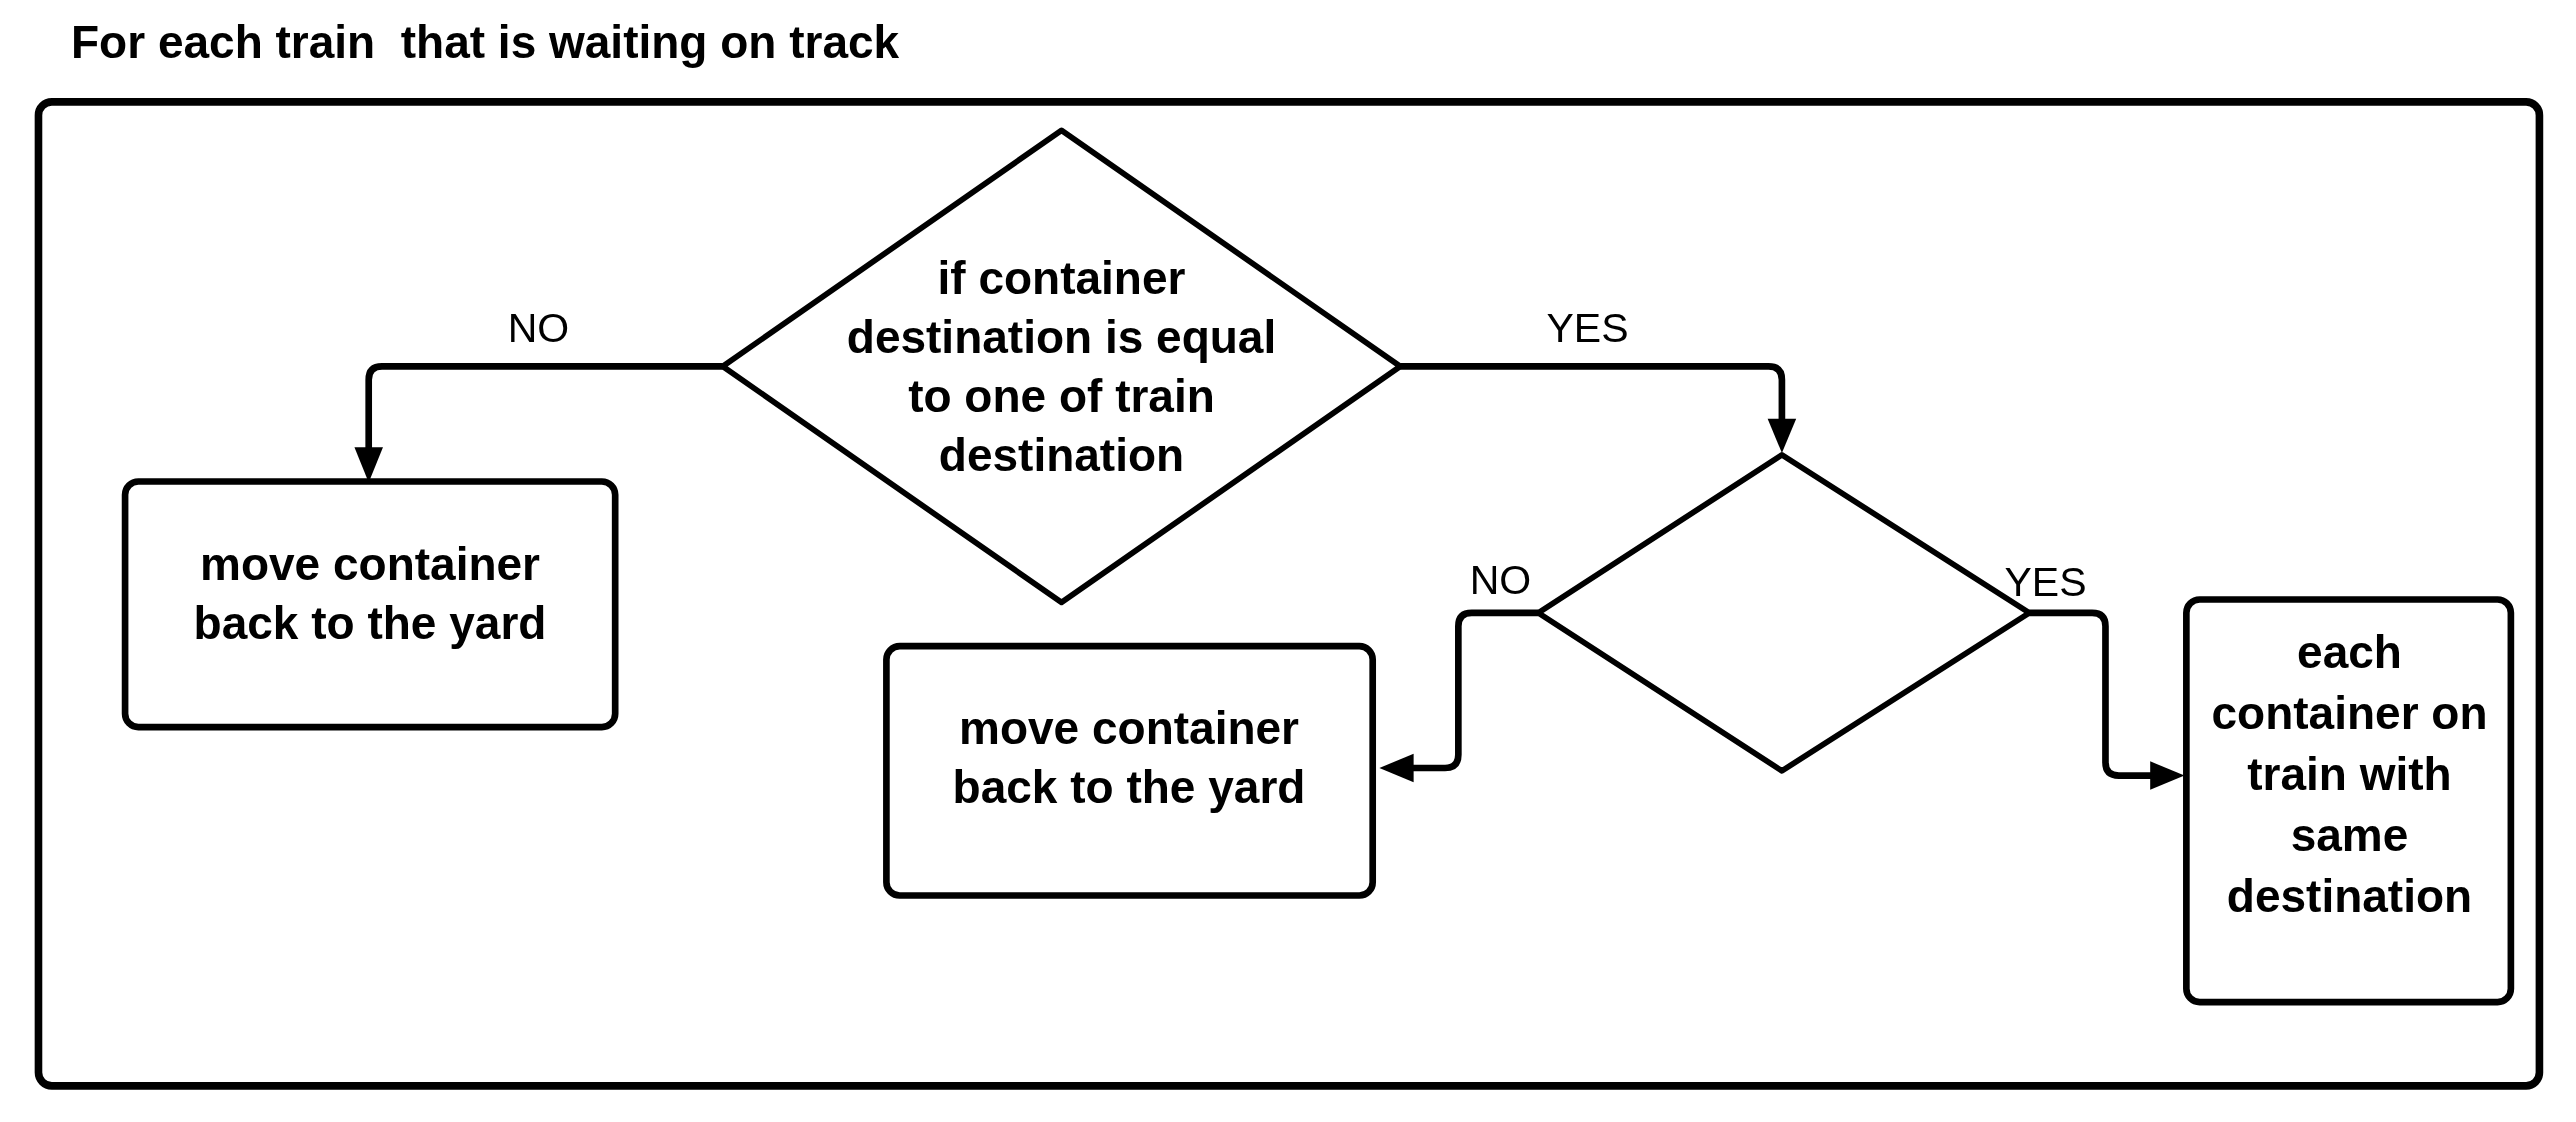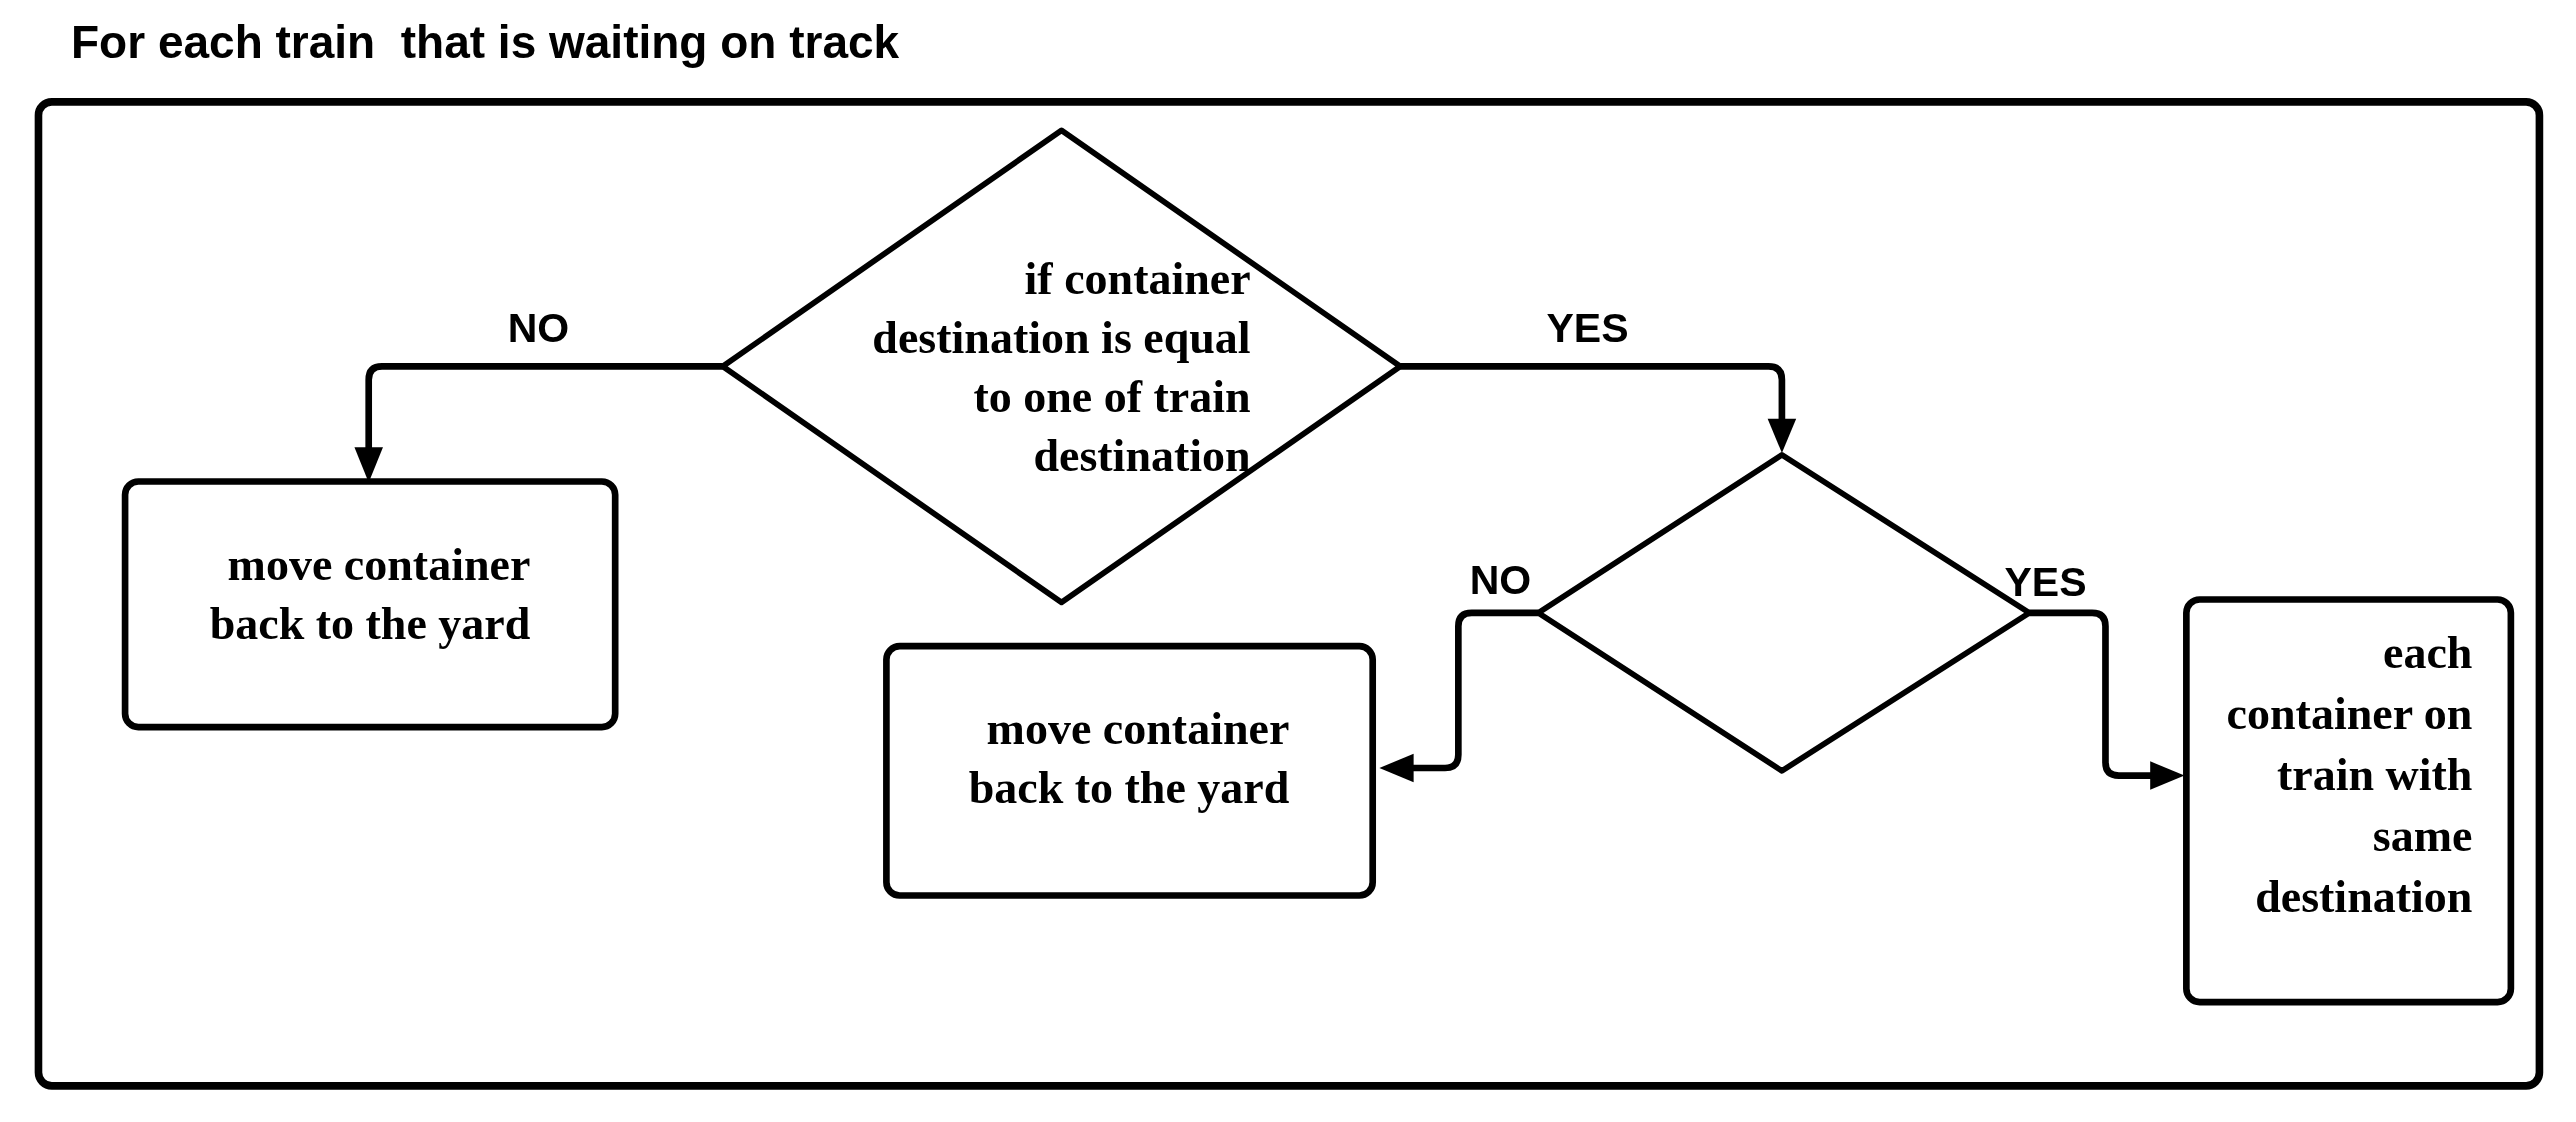--- a/index.html
+++ b/index.html
@@ -31,26 +31,25 @@
     font-size: 46px;
     font-weight: 700;
     white-space: pre;
     letter-spacing: 0px;
   }
   .node-label {
     position: absolute;
     display: flex;
     align-items: center;
     justify-content: center;
-    text-align: right;
+    text-align: center;
     font-weight: 700;
     white-space: pre-line;
     line-height: 59px;
     font-size: 46px;
-    font-family: Liberation Serif, serif;
   }
   .label-d1 {
     left: 814px;
     top: 233px;
     width: 495px;
     height: 267px;
   }
   .label-d2 {
     left: 1594px;
     top: 494px;
@@ -82,21 +81,21 @@
     height: 403px;
     padding-bottom: 55px;
     box-sizing: border-box;
     line-height: 61px;
   }
   .branch-label {
     position: absolute;
     display: flex;
     align-items: center;
     justify-content: center;
-    font-weight: 700;
+    font-weight: 400;
     font-size: 41px;
     width: 143px;
     height: 53px;
   }
   .label-no1  { left: 467px;  top: 302px; }
   .label-yes1 { left: 1516px; top: 302px; }
   .label-no2  { left: 1429px; top: 554px; }
   .label-yes2 { left: 1974px; top: 556px; }
 </style>
 </head>

